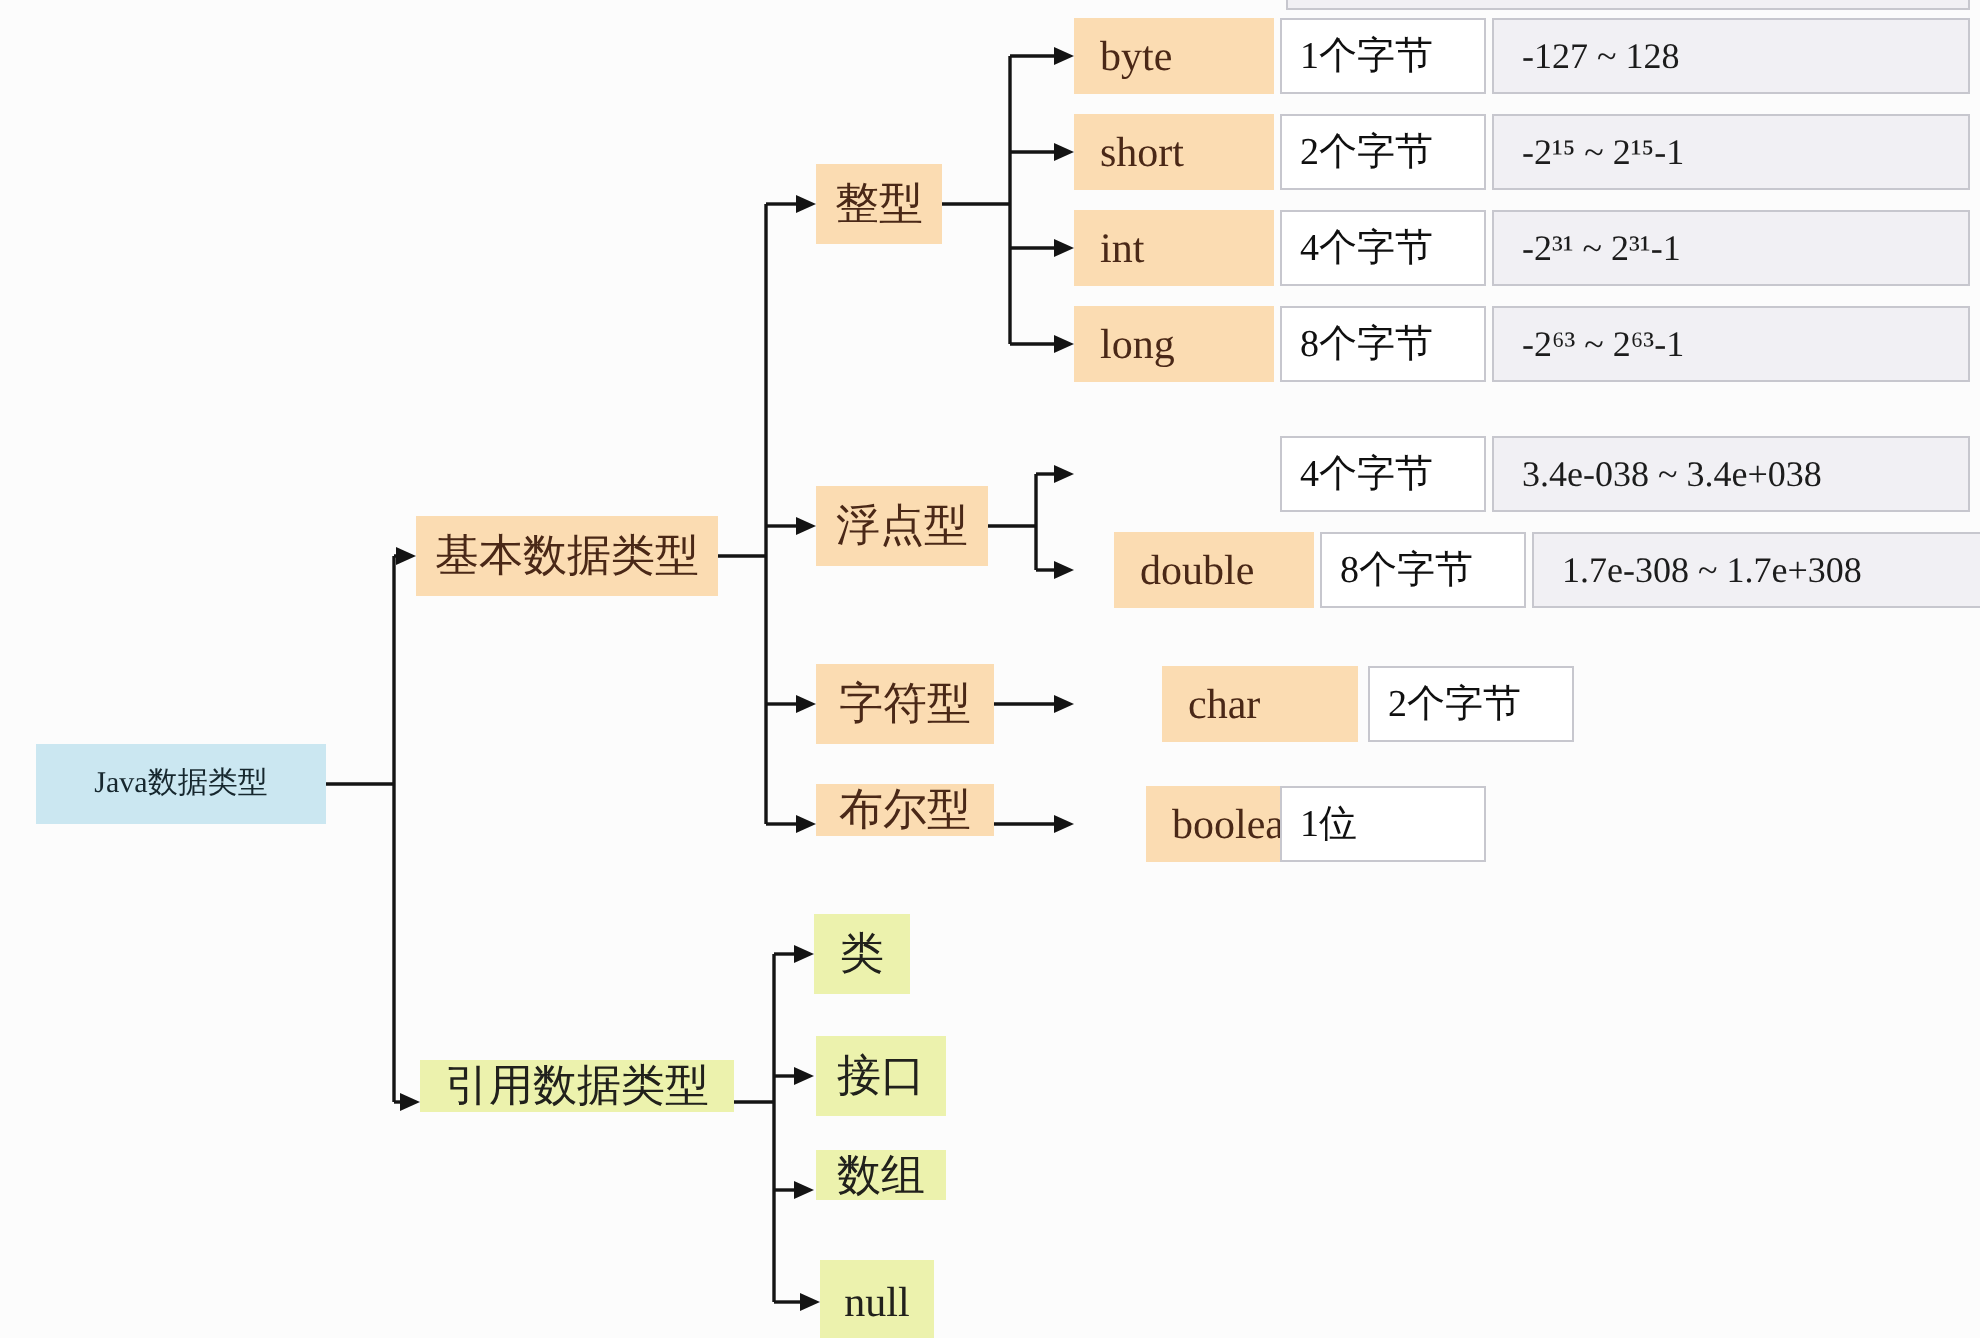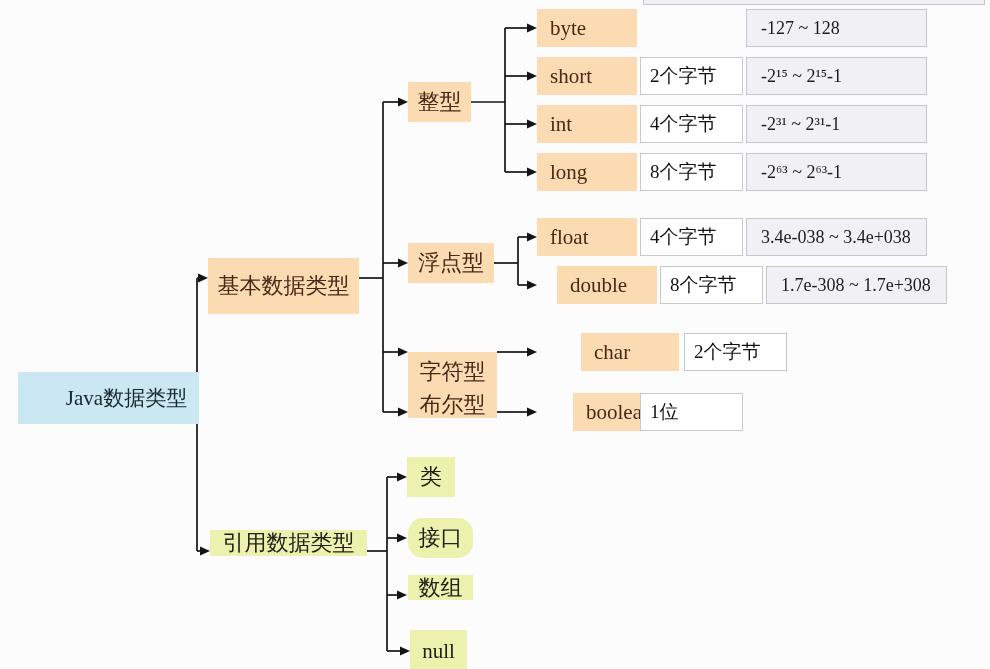--- a/index.html
+++ b/index.html
@@ -26,21 +26,21 @@
     left:537px;width:100px;background:var(--peach,#fbdcb2);
     color:var(--brown-text,#4a2817);font-family:"Liberation Serif",serif;
     font-size:21px;padding-left:13px;
   }
   .size-cell{
     left:640px;width:103px;background:var(--size-bg,#ffffff);
     border:1px solid var(--box-border,#c7c7ce);
     font-family:"Liberation Serif",serif;font-size:19px;padding-left:9px;color:#101010;
   }
   .range-cell{
-    left:746px;width:181px;background:var(--range-bg,#f1f0f4);
+    left:746px;width:239px;background:var(--range-bg,#f1f0f4);
     border:1px solid var(--box-border,#c7c7ce);
     font-family:"Liberation Serif",serif;font-size:18px;padding-left:14px;color:#1c1c1c;
   }
   .sliver{
     position:absolute;background:var(--range-bg,#f1f0f4);
     border:1px solid var(--box-border,#c7c7ce);border-top:none;box-sizing:border-box;
   }
 </style>
 </head>
 <body>
@@ -84,66 +84,66 @@
     <path d="M367 551 H387"></path>
     <path d="M387 477 V651"></path>
     <path d="M387 477 H397" marker-end="url(#ah)"></path>
     <path d="M387 538 H397" marker-end="url(#ah)"></path>
     <path d="M387 595 H397" marker-end="url(#ah)"></path>
     <path d="M387 651 H400" marker-end="url(#ah)"></path>
   </svg>
 
   <div class="sliver" style="left:643px;top:0;width:342px;height:5px;"></div>
 
-  <div class="node blue serif" style="left:18px;top:372px;width:145px;height:52px;font-size:21px;padding-left:36px;">
+  <div class="node blue serif" style="left:18px;top:372px;width:145px;height:40px;font-size:15px;">
     <span>Java数据类型</span>
   </div>
 
-  <div class="node peach" style="left:208px;top:258px;width:151px;height:56px;">
+  <div class="node peach" style="left:208px;top:258px;width:151px;height:40px;">
     <span>基本数据类型</span>
   </div>
   <div class="node green" style="left:210px;top:530px;width:157px;height:26px;">
     <span>引用数据类型</span>
   </div>
 
   <div class="node peach" style="left:408px;top:82px;width:63px;height:40px;">
     <span>整型</span>
   </div>
   <div class="node peach" style="left:408px;top:243px;width:86px;height:40px;">
     <span>浮点型</span>
   </div>
-  <div class="node peach" style="left:408px;top:332px;width:89px;height:40px;margin-top:20px;">
+  <div class="node peach" style="left:408px;top:332px;width:89px;height:40px;">
     <span>字符型</span>
   </div>
   <div class="node peach" style="left:408px;top:392px;width:89px;height:26px;align-items:center;">
     <span>布尔型</span>
   </div>
 
   <div class="trow" style="top:9px;">
     <div class="cell name-cell">byte</div>
+    <div class="cell size-cell">1个字节</div>
     <div class="cell range-cell">-127 ~ 128</div>
   </div>
   <div class="trow" style="top:57px;">
     <div class="cell name-cell">short</div>
     <div class="cell size-cell">2个字节</div>
     <div class="cell range-cell">-2¹⁵ ~ 2¹⁵-1</div>
   </div>
   <div class="trow" style="top:105px;">
     <div class="cell name-cell">int</div>
     <div class="cell size-cell">4个字节</div>
     <div class="cell range-cell">-2³¹ ~ 2³¹-1</div>
   </div>
   <div class="trow" style="top:153px;">
     <div class="cell name-cell">long</div>
     <div class="cell size-cell">8个字节</div>
     <div class="cell range-cell">-2⁶³ ~ 2⁶³-1</div>
   </div>
 
   <div class="trow" style="top:218px;">
-    <div class="cell name-cell">float</div>
     <div class="cell size-cell">4个字节</div>
     <div class="cell range-cell">3.4e-038 ~ 3.4e+038</div>
   </div>
   <div class="trow" style="top:266px;margin-left:20px;">
     <div class="cell name-cell">double</div>
     <div class="cell size-cell">8个字节</div>
     <div class="cell range-cell">1.7e-308 ~ 1.7e+308</div>
   </div>
 
   <div class="trow" style="top:333px;margin-left:44px;">
@@ -151,21 +151,21 @@
     <div class="cell size-cell">2个字节</div>
   </div>
   <div class="trow" style="top:393px;">
     <div class="cell name-cell" style="width:98px;margin-left:36px;">boolean</div>
     <div class="cell size-cell">1位</div>
   </div>
 
   <div class="node green" style="left:407px;top:457px;width:48px;height:40px;">
     <span>类</span>
   </div>
-  <div class="node green" style="left:408px;top:518px;width:65px;height:40px;border-radius:15px;">
+  <div class="node green" style="left:408px;top:518px;width:65px;height:40px;">
     <span>接口</span>
   </div>
   <div class="node green" style="left:408px;top:575px;width:65px;height:25px;">
     <span>数组</span>
   </div>
   <div class="node green serif" style="left:410px;top:630px;width:57px;height:42px;font-size:21px;">
     <span>null</span>
   </div>
 
 </div>

